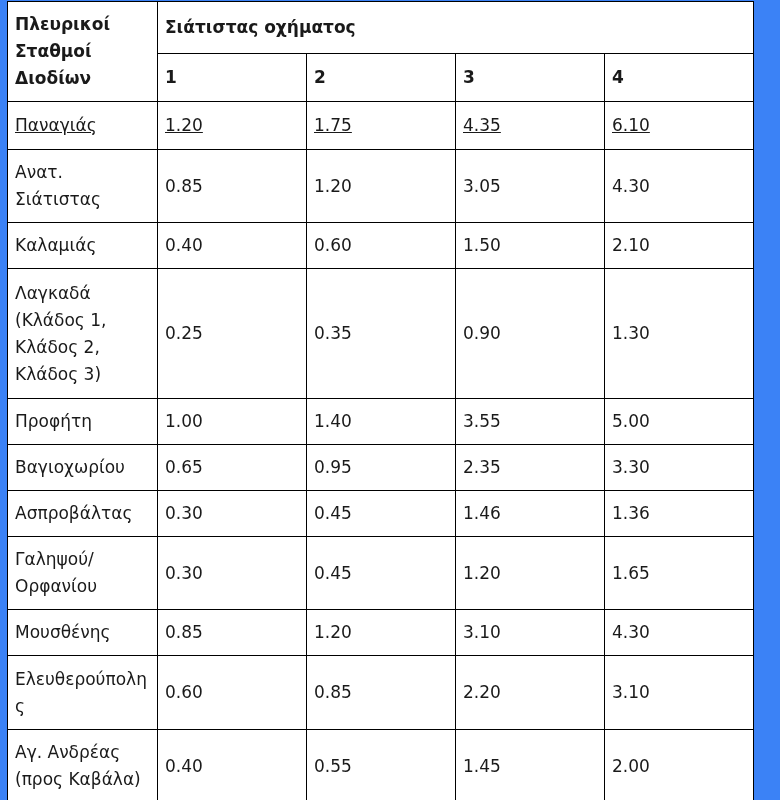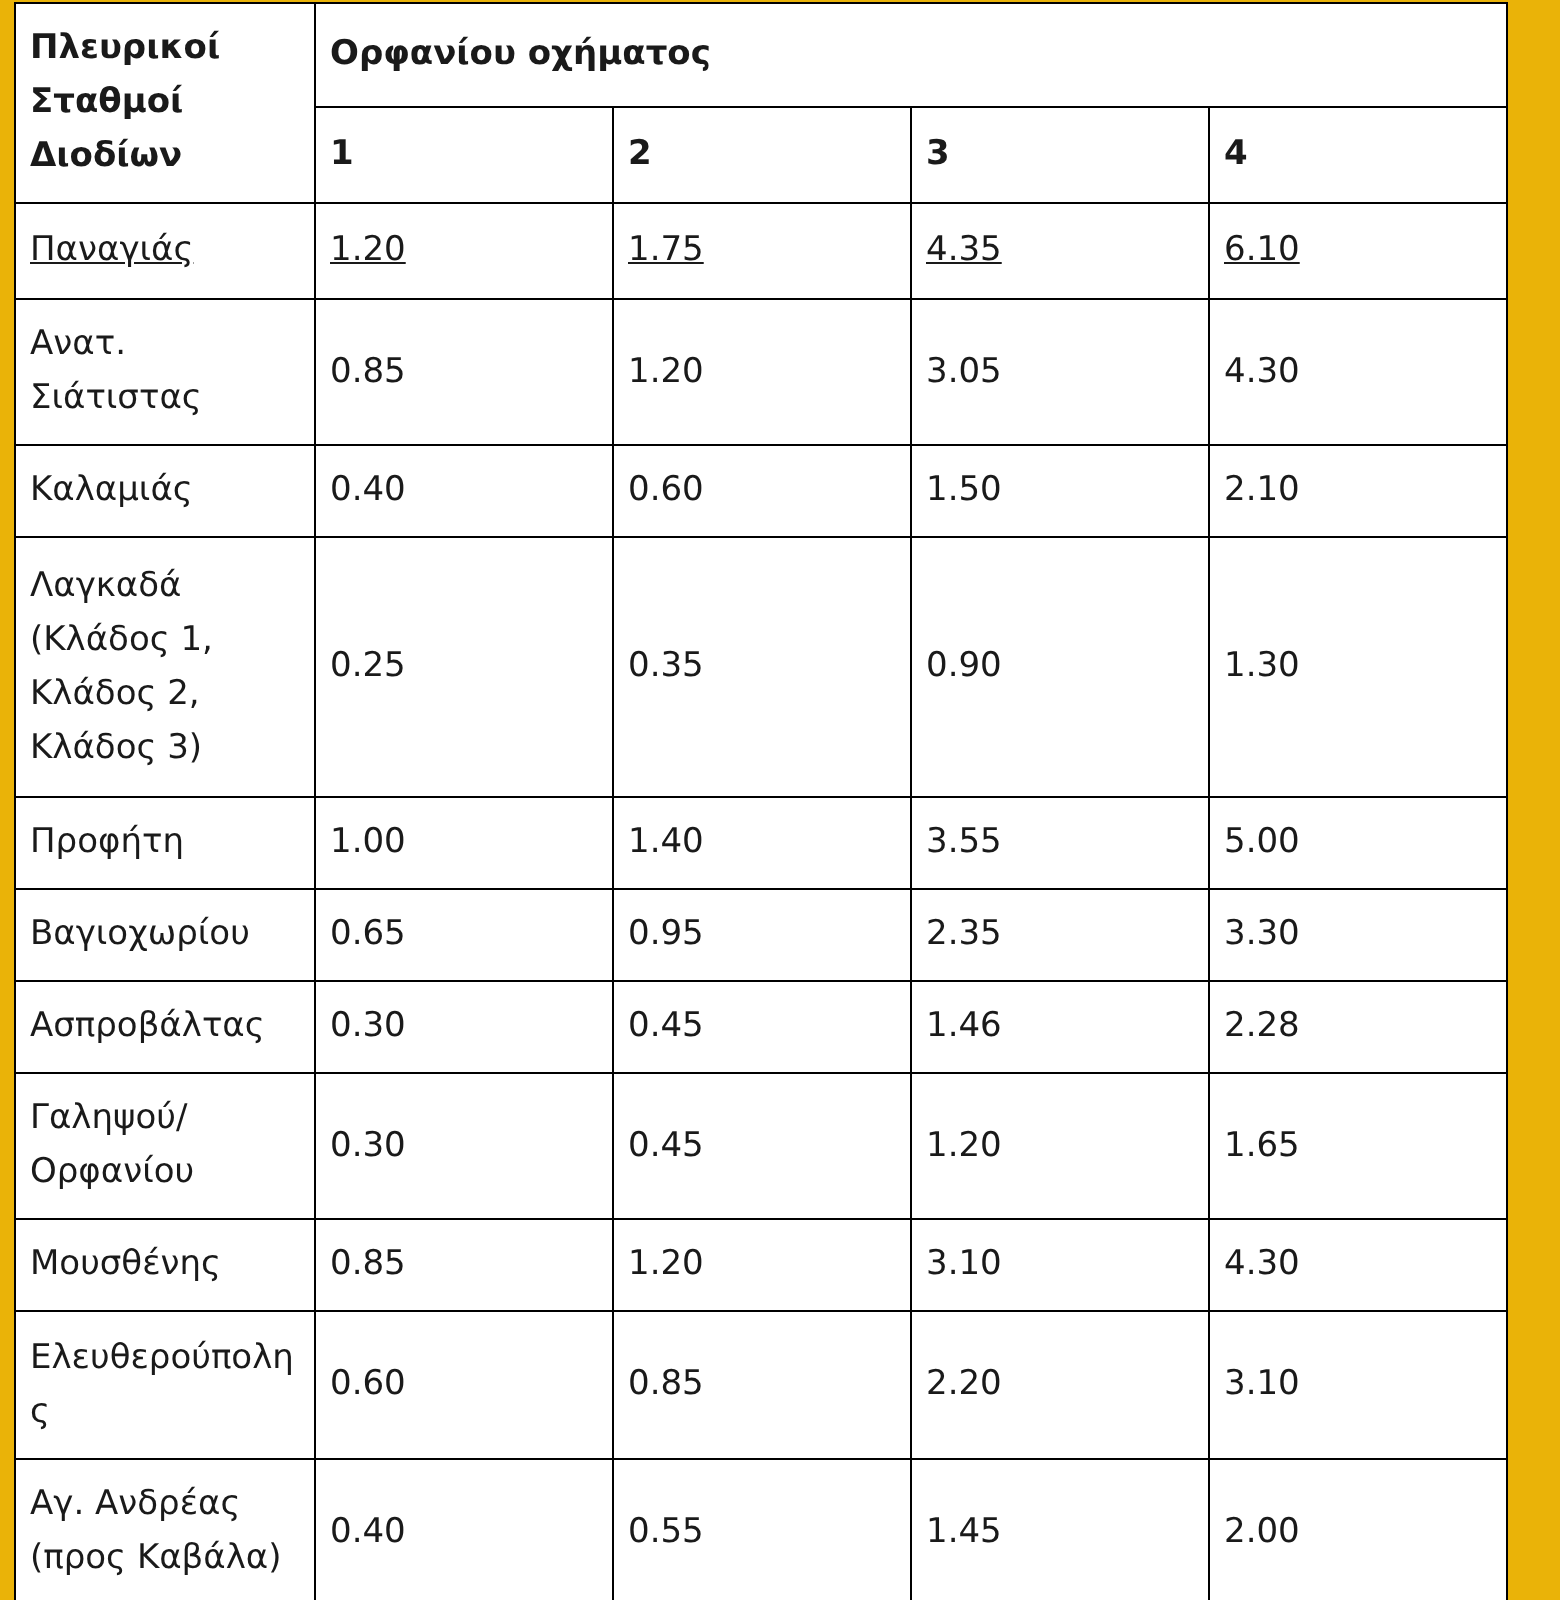--- a/index.html
+++ b/index.html
@@ -6,21 +6,21 @@
     margin: 0;
     padding: 0;
     background: #ffffff;
     font-family: "DejaVu Sans", "Liberation Sans", sans-serif;
     color: #1a1a1a;
   }
   .page {
     width: 780px;
     height: 800px;
     overflow: hidden;
-    background: #eab308;
+    background: #3b82f6;
   }
   table.toll-table {
     border-collapse: collapse;
     table-layout: fixed;
     width: 746px;
     margin: 1px 0 0 7px;
     background: #ffffff;
   }
   table.toll-table th,
   table.toll-table td {
@@ -61,21 +61,21 @@
     <colgroup>
       <col style="width:150px">
       <col style="width:149px">
       <col style="width:149px">
       <col style="width:149px">
       <col style="width:149px">
     </colgroup>
     <thead>
       <tr>
         <th class="corner-header" rowspan="2">Πλευρικοί Σταθμοί Διοδίων</th>
-        <th class="category-header" colspan="4">Ορφανίου οχήματος</th>
+        <th class="category-header" colspan="4">Σιάτιστας οχήματος</th>
       </tr>
       <tr id="category-cols-row" class="header-row-cols">
           <th>1</th>
           <th>2</th>
           <th>3</th>
           <th>4</th>
         </tr>
     </thead>
     <tbody id="table-body">
         <tr style="height: 48px; text-decoration: underline;">
@@ -118,21 +118,21 @@
           <td>0.65</td>
           <td>0.95</td>
           <td>2.35</td>
           <td>3.30</td>
         </tr>
         <tr style="height: 46px; margin-top: 43px;">
           <td class="station-cell">Ασπροβάλτας</td>
           <td>0.30</td>
           <td>0.45</td>
           <td>1.46</td>
-          <td>2.28</td>
+          <td>1.36</td>
         </tr>
         <tr style="height: 73px;">
           <td class="station-cell">Γαληψού/Ορφανίου</td>
           <td>0.30</td>
           <td>0.45</td>
           <td>1.20</td>
           <td>1.65</td>
         </tr>
         <tr style="height: 46px;">
           <td class="station-cell">Μουσθένης</td>

